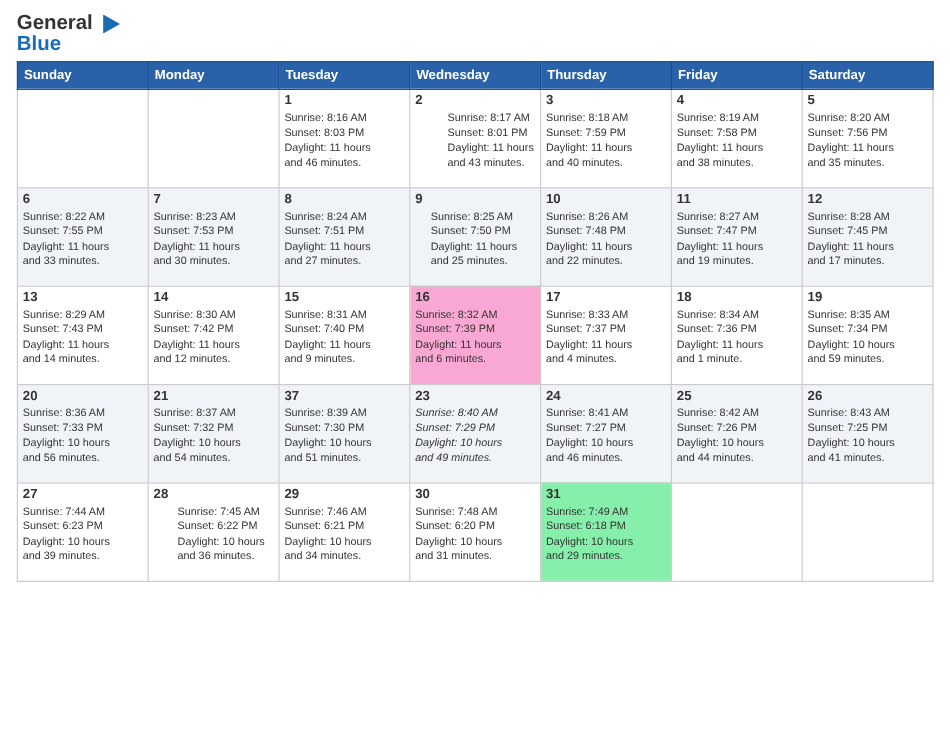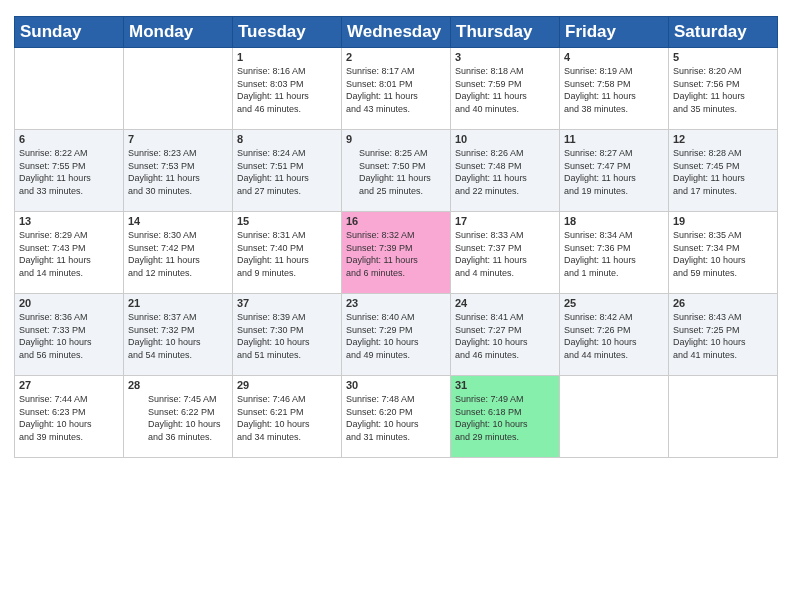--- a/index.html
+++ b/index.html
@@ -43,21 +43,21 @@
     }
     .calendar {
       width: 100%;
       border-collapse: collapse;
       margin-top: 6px;
       table-layout: fixed;
     }
     .calendar th {
       background: #2962a8;
       color: #fff;
-      font-size: 17px;
+      font-size: 11px;
       font-weight: bold;
       text-align: left;
       padding: 5px 5px;
       border: 1px solid #1a5090;
     }
     .calendar td {
       vertical-align: top;
       border: 1px solid #ccc;
       padding: 3px 4px;
       font-size: 9.5px;
@@ -83,20 +83,38 @@
       color: #333;
     }
     .empty-cell {
       background: #fff !important;
     }
   </style>
 </head>
 <body>
 
 <div class="page">
+  <div class="header">
+    <div class="logo">
+  <div style="display:flex; align-items:center; gap:0;">
+    <div style="line-height:1;">
+      <div style="font-size:17px; font-weight:bold; color:#333; font-family:Arial;">General
+        <svg width="18" height="16" viewBox="0 0 18 16" style="vertical-align:middle; display:inline-block;">
+          <polygon points="4,0 18,8 4,16" fill="#1a6bb5"></polygon>
+        </svg>
+      </div>
+      <div style="font-size:17px; font-weight:bold; color:#1a6bb5; font-family:Arial;">Blue</div>
+    </div>
+  </div>
+</div>
+    <div class="title-block">
+      <div class="month-title"></div>
+      <div class="subtitle"></div>
+    </div>
+  </div>
 
   <table class="calendar">
     <thead>
       <tr>
 
       <th>Sunday</th>
           <th>Monday</th>
           <th>Tuesday</th>
           <th>Wednesday</th>
           <th>Thursday</th>
@@ -110,21 +128,21 @@
           <td class="empty-cell"></td>
           <td style="background: rgb(255, 255, 255);">
             <span class="day-num">1</span>
             <div class="cell-info" style="white-space: pre-line;">Sunrise: 8:16 AM
 Sunset: 8:03 PM
 Daylight: 11 hours
 and 46 minutes.</div>
           </td>
           <td style="background: rgb(255, 255, 255);">
             <span class="day-num">2</span>
-            <div class="cell-info" style="white-space: pre-line;">Sunrise: 8:17 AM
+            <div class="cell-info" style="white-space: pre-line; margin-left: 27px;">Sunrise: 8:17 AM
 Sunset: 8:01 PM
 Daylight: 11 hours
 and 43 minutes.</div>
           </td>
           <td style="background: rgb(255, 255, 255);">
             <span class="day-num">3</span>
             <div class="cell-info" style="white-space: pre-line;">Sunrise: 8:18 AM
 Sunset: 7:59 PM
 Daylight: 11 hours
 and 40 minutes.</div>
@@ -263,21 +281,21 @@
           </td>
           <td style="background: rgb(240, 244, 248);">
             <span class="day-num">37</span>
             <div class="cell-info" style="white-space: pre-line;">Sunrise: 8:39 AM
 Sunset: 7:30 PM
 Daylight: 10 hours
 and 51 minutes.</div>
           </td>
           <td style="background: rgb(240, 244, 248);">
             <span class="day-num">23</span>
-            <div class="cell-info" style="white-space: pre-line;">Sunrise: 8:40 AM
+            <div class="cell-info" style="white-space: pre-line; font-style: italic;">Sunrise: 8:40 AM
 Sunset: 7:29 PM
 Daylight: 10 hours
 and 49 minutes.</div>
           </td>
           <td style="background: rgb(240, 244, 248);">
             <span class="day-num">24</span>
             <div class="cell-info" style="white-space: pre-line;">Sunrise: 8:41 AM
 Sunset: 7:27 PM
 Daylight: 10 hours
 and 46 minutes.</div>

